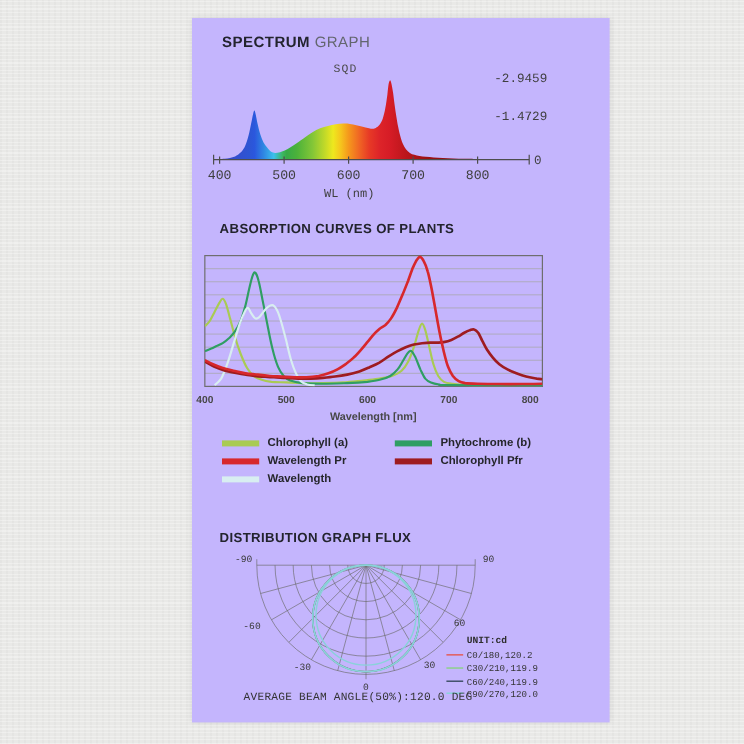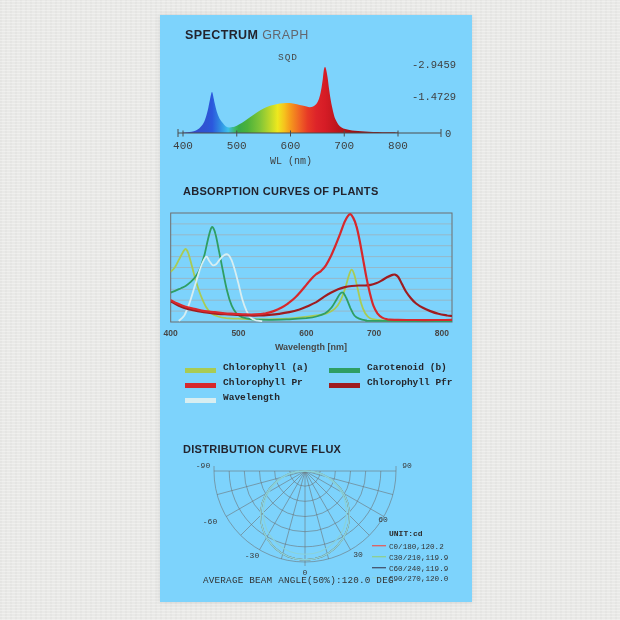--- a/index.html
+++ b/index.html
@@ -5,38 +5,38 @@
   html,body{margin:0;padding:0;}
   body{
     width:620px;height:620px;position:relative;overflow:hidden;
     background-color:#e9e9e7;
     background-image:
       repeating-linear-gradient(0deg, rgba(255,255,255,.30) 0 1px, rgba(0,0,0,0) 1px 3px),
       repeating-linear-gradient(90deg, rgba(0,0,0,.018) 0 2px, rgba(0,0,0,0) 2px 5px);
     font-family:"Liberation Sans","DejaVu Sans",sans-serif;
   }
   .card{
-    position:absolute;left:160px;top:15px;width:312px;height:587px;
-    background:#7dd3fc;box-shadow:0 0 5px rgba(0,0,0,.10);
+    position:absolute;left:160px;top:15px;width:348px;height:587px;
+    background:#c4b5fd;box-shadow:0 0 5px rgba(0,0,0,.10);
   }
   .h-main{position:absolute;left:25px;top:13px;margin:0;font-size:12.5px;letter-spacing:.4px;}
   .h-main .b{font-weight:bold;color:#23242e;}
   .h-main .l{font-weight:normal;color:#63666e;}
   .h-sec{position:absolute;margin:0;font-size:11px;font-weight:bold;color:#23242e;letter-spacing:.3px;}
   #absorption-title{left:23px;top:170px;}
   #distribution-title{left:23px;top:428px;}
   svg{position:absolute;left:0;overflow:visible;}
   #spectrum-svg{top:35px;}
   #absorption-svg{top:190px;}
   #polar-svg{top:440px;}
   .legend{
     position:absolute;left:25px;top:350px;width:256px;
     display:grid;grid-template-columns:144px 1fr;grid-row-gap:7px;
   }
-  .legend-item{display:flex;align-items:flex-end;height:8px;font-family:Liberation Mono, monospace;}
+  .legend-item{display:flex;align-items:center;height:8px;}
   .legend-swatch{width:31px;height:5px;margin-right:7px;flex:0 0 31px;}
   .legend-label{font-size:9.5px;font-weight:bold;color:#25262b;white-space:nowrap;}
 </style>
 </head>
 <body>
 
 <div class="card">
 
   <h1 class="h-main"><span class="b">SPECTRUM</span> <span class="l">GRAPH</span></h1>
 
@@ -123,37 +123,37 @@
       <text x="151" y="145" font-size="9" text-anchor="middle" fill="#474747" font-family="&quot;Liberation Sans&quot;,&quot;DejaVu Sans&quot;,sans-serif" font-weight="bold">Wavelength [nm]</text>
     </svg>
 
   <div class="legend" id="absorption-legend">
       <div class="legend-item">
         <span class="legend-swatch" style="background: rgb(169, 203, 83);"></span>
         <span class="legend-label">Chlorophyll (a)</span>
       </div>
       <div class="legend-item">
         <span class="legend-swatch" style="background: rgb(47, 158, 99);"></span>
-        <span class="legend-label">Carotenoid (b)</span>
+        <span class="legend-label">Phytochrome (b)</span>
       </div>
       <div class="legend-item">
         <span class="legend-swatch" style="background: rgb(215, 40, 44);"></span>
-        <span class="legend-label">Chlorophyll Pr</span>
+        <span class="legend-label">Wavelength Pr</span>
       </div>
       <div class="legend-item">
         <span class="legend-swatch" style="background: rgb(158, 28, 32);"></span>
         <span class="legend-label">Chlorophyll Pfr</span>
       </div>
       <div class="legend-item">
         <span class="legend-swatch" style="background: rgb(216, 238, 241);"></span>
         <span class="legend-label">Wavelength</span>
       </div>
     </div>
 
-  <h2 class="h-sec" id="distribution-title">DISTRIBUTION CURVE FLUX</h2>
+  <h2 class="h-sec" id="distribution-title">DISTRIBUTION GRAPH FLUX</h2>
 
   <svg id="polar-svg" width="298" height="150" viewBox="0 0 298 150">
       <g stroke="#6b6b6b" stroke-width="0.55" fill="none">
         <line x1="54" y1="16" x2="236" y2="16"></line>
         <line x1="54" y1="16" x2="54" y2="11"></line>
         <line x1="236" y1="16" x2="236" y2="11"></line>
         <path d="M129.8,16 A15.2,15.2 0 0 0 160.2,16"></path>
         <path d="M114.7,16 A30.3,30.3 0 0 0 175.3,16"></path>
         <path d="M99.5,16 A45.5,45.5 0 0 0 190.5,16"></path>
         <path d="M84.3,16 A60.7,60.7 0 0 0 205.7,16"></path>

